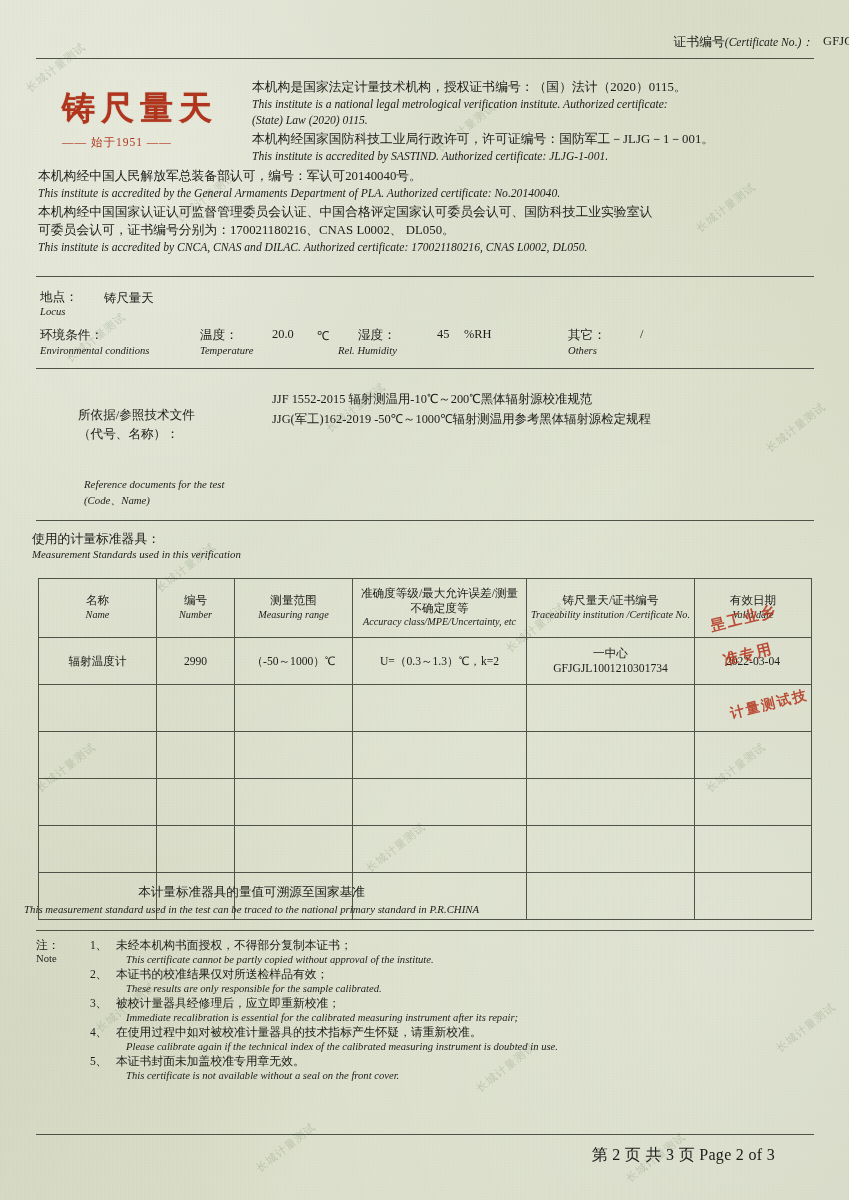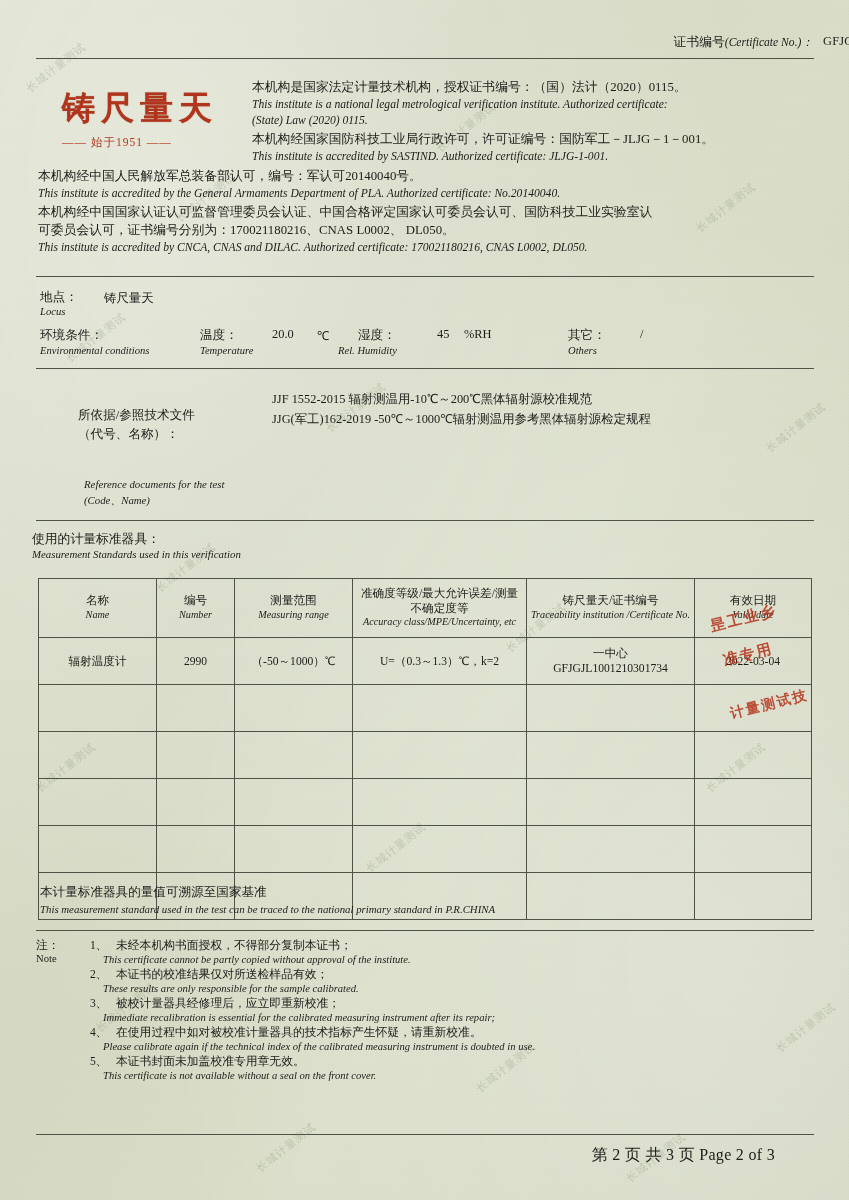--- a/index.html
+++ b/index.html
@@ -172,24 +172,25 @@
     line-height: 1.25;
   }
   table.std th .e { font-style: italic; font-size: 10.2px; display: block; }
   table.std td { height: 42px; }
   table.std tr:first-child th { height: 54px; }
   .cellstack { line-height: 1.3; }
 
   
   .trace {
     position: absolute;
-    left: 40px;
+    left: 24px;
     top: 884px;
     font-size: 12.6px;
     line-height: 1.4;
+    text-align: center;
   }
   .trace .e { font-style: italic; font-size: 10.8px; display: block; }
 
   
   .notes {
     position: absolute;
     left: 36px;
     top: 938px;
     width: 780px;
     font-size: 11.6px;
@@ -197,21 +198,21 @@
   .notes .hdr-cn { position:absolute; left:0; top:0; font-size:11.8px; }
   .notes .hdr-en { position:absolute; left:0; top:15px; font-size:10.6px;}
   .notes ol {
     margin: 0;
     padding: 0 0 0 54px;
     list-style: none;
   }
   .notes li { margin-bottom: 2px; }
   .notes li .n { display:inline-block; width: 26px; }
   .notes li .c { font-size: 11.8px; }
-  .notes li .e { display:block; font-style: italic; font-size: 10.6px; margin-left: 13px; }
+  .notes li .e { display:block; font-style: italic; font-size: 10.6px; margin-left: 36px; }
 
   
   .footer {
     position: absolute;
     right: 74px;
     bottom: 34px;
     font-size: 16px;
     letter-spacing: .3px;
     text-align: center;
   }

